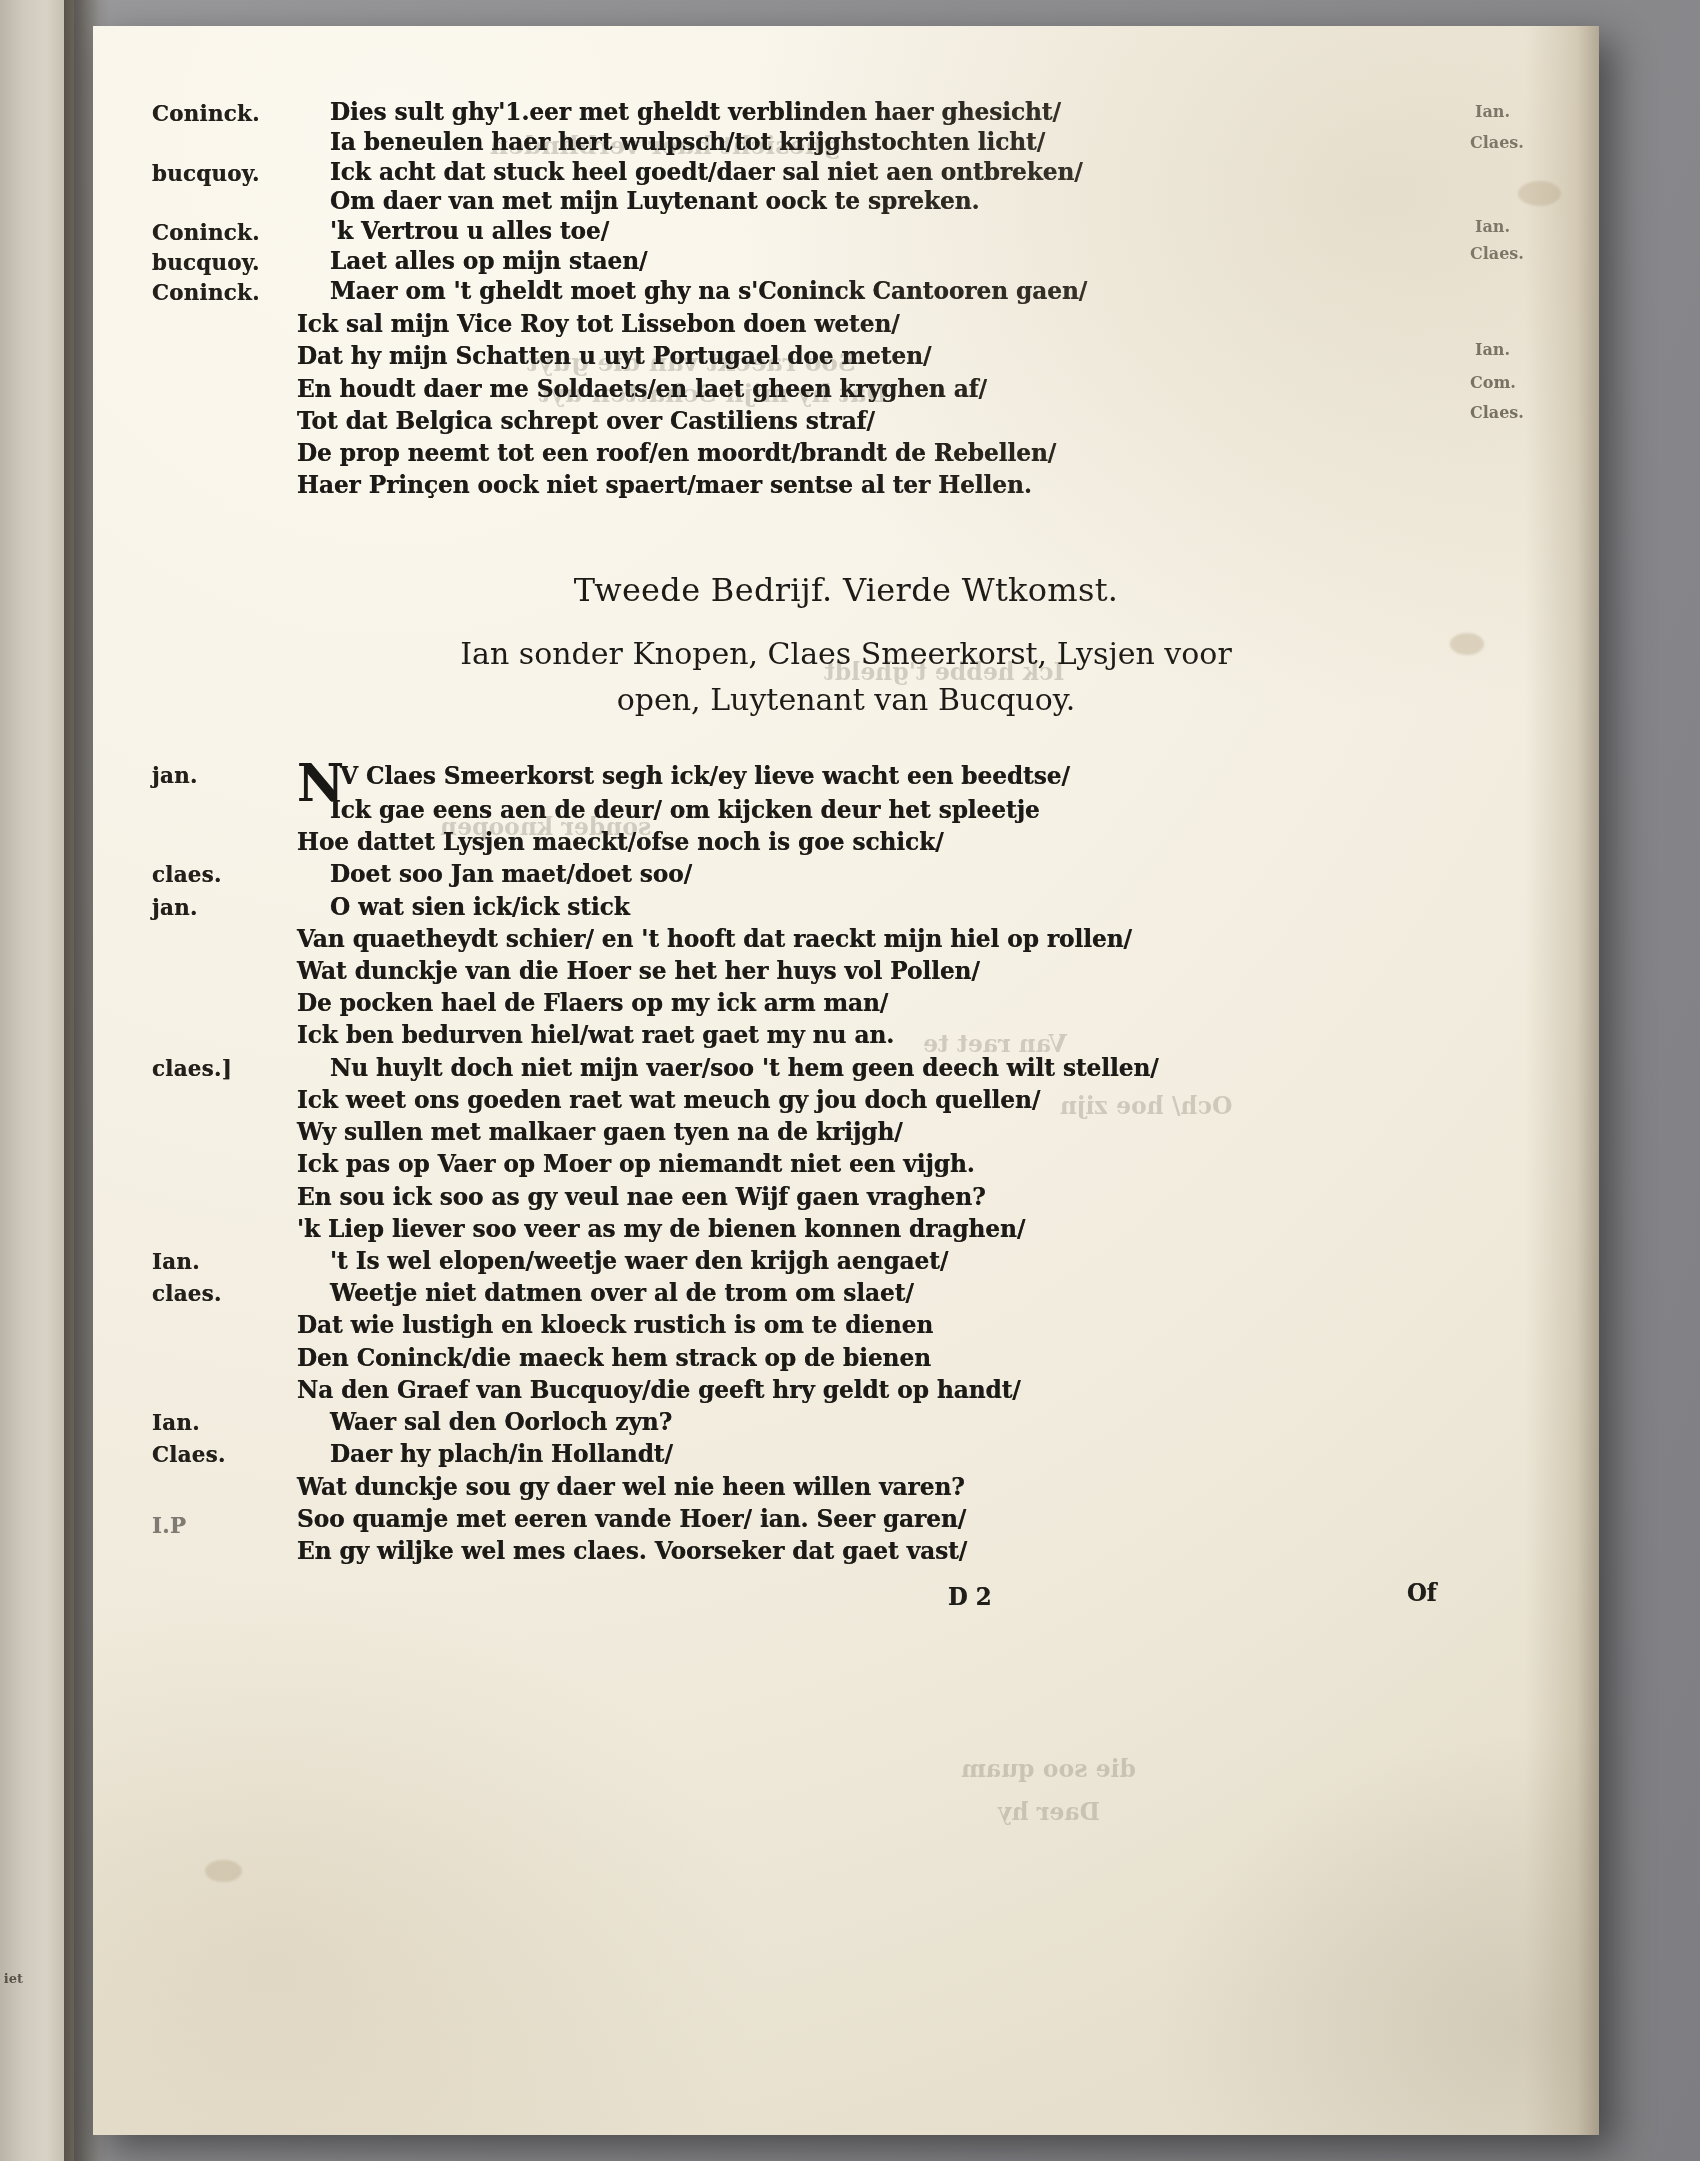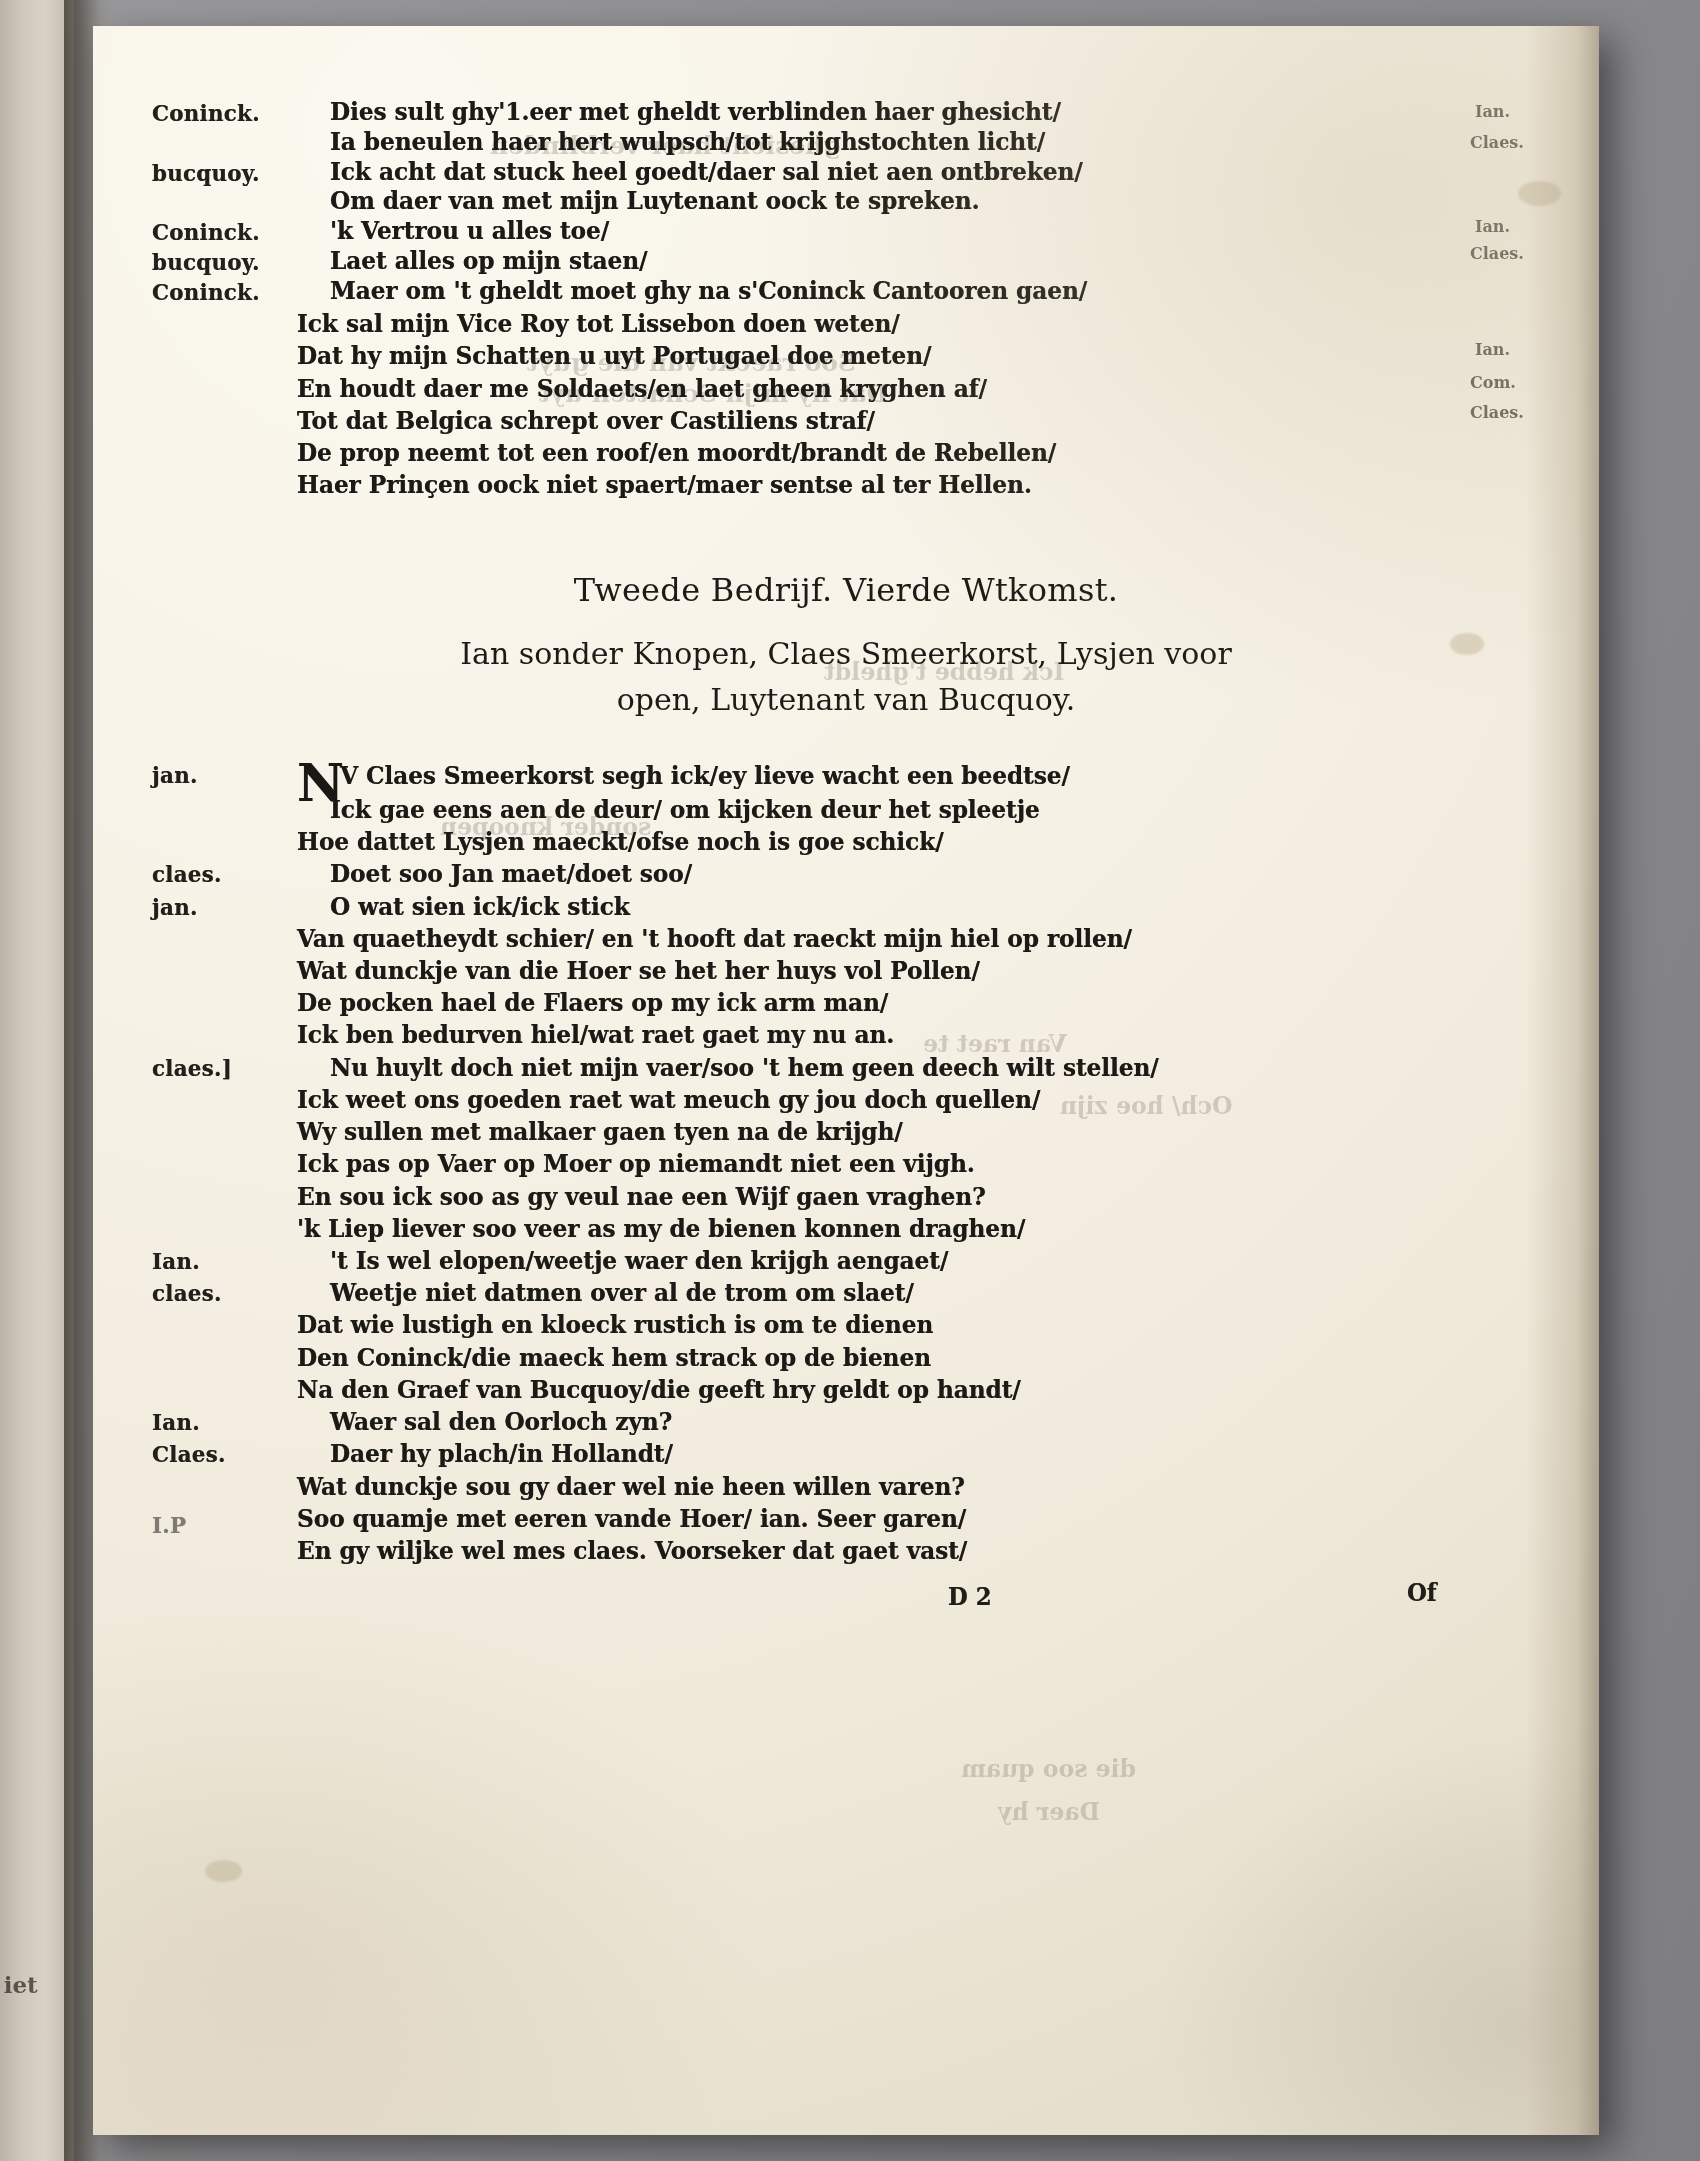--- a/index.html
+++ b/index.html
@@ -169,21 +169,21 @@
     font-size: 16px;
     color: #3a352c;
     opacity: 0.75;
   }
 
   
   .edge-frag {
     position: absolute;
     font-family: "DejaVu Serif", serif;
     font-weight: bold;
-    font-size: 23px;
+    font-size: 13px;
     color: #3c372e;
     opacity: 0.8;
   }
   
   .spot {
     position: absolute;
     border-radius: 50%;
     background: rgba(150,126,88,0.25);
     filter: blur(1.2px);
     pointer-events: none;

